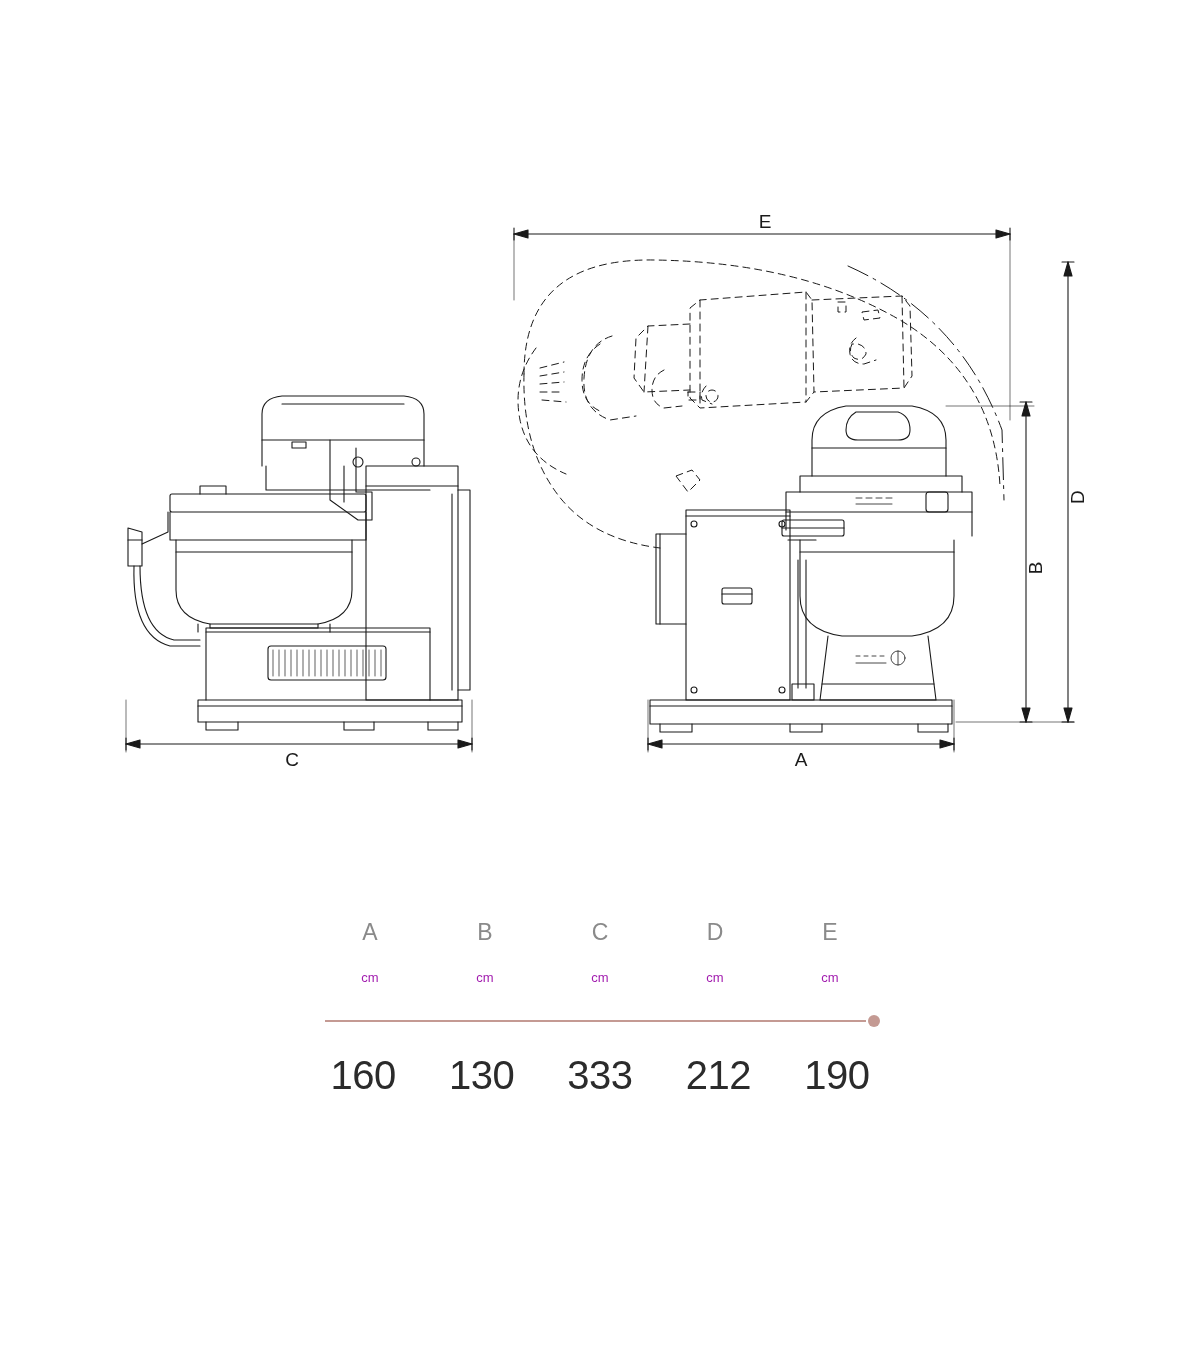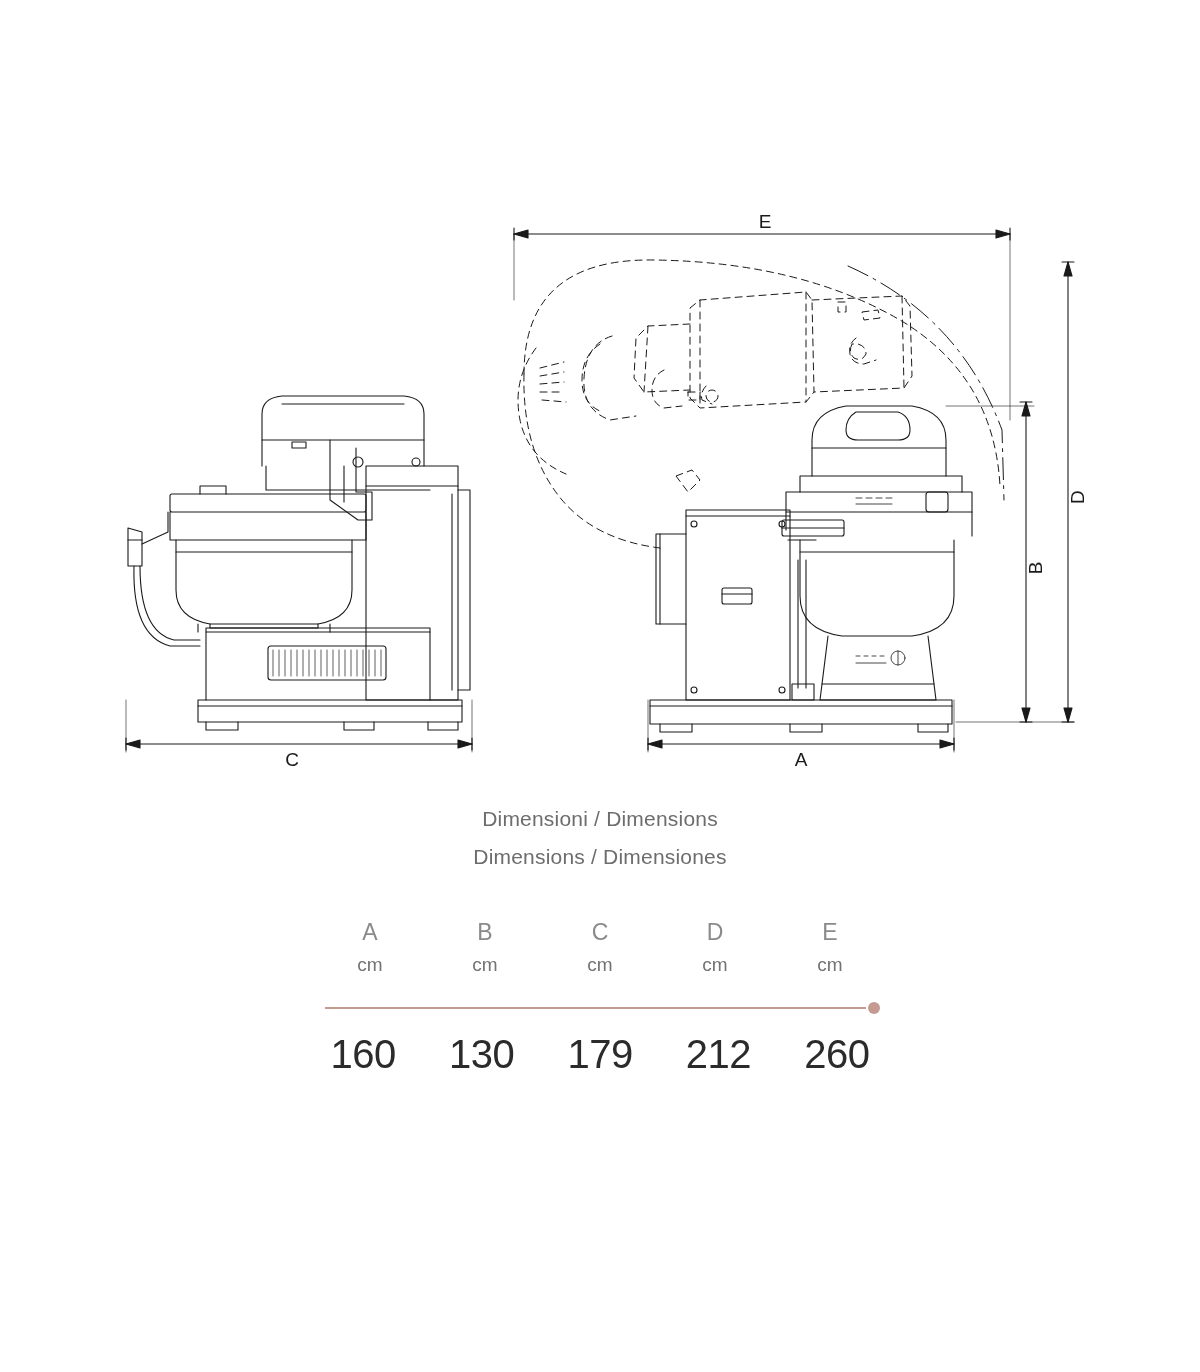--- a/index.html
+++ b/index.html
@@ -63,23 +63,24 @@
   .dim-col {
     width: 100px;
     text-align: center;
   }
   .dim-letter {
     font-size: 23px;
     color: #8a8a8a;
     line-height: 34px;
   }
   .dim-unit {
-    font-size: 19px;
-    color: #737373;
+    font-size: 13px;
+    color: #a21caf;
     line-height: 32px;
+    margin-top: 13px;
   }
   .dim-rule {
     position: relative;
     height: 14px;
     margin-top: 20px;
   }
   .dim-rule .line {
     position: absolute;
     left: 5px;
     right: 14px;
@@ -91,22 +92,22 @@
     position: absolute;
     right: 0;
     top: 1px;
     width: 12px;
     height: 12px;
     border-radius: 50%;
     background: #c49a93;
   }
   .dim-values {
     display: flex;
-    justify-content: flex-start;
-    margin-top: 17px;
+    justify-content: flex-end;
+    margin-top: 25px;
     gap: 32px;
   }
   .dim-value {
     width: 100px;
     text-align: center;
     font-size: 40px;
     color: #2b2b2b;
     letter-spacing: -0.5px;
   }
 </style>
@@ -300,24 +301,20 @@
       <g font-family="Liberation Sans, sans-serif" font-size="19" fill="#1a1a1a" text-anchor="middle">
         <text x="292" y="766">C</text>
         <text x="801" y="766">A</text>
         <text x="765" y="228">E</text>
         <text x="1084" y="497" transform="rotate(-90 1084 497)">D</text>
         <text x="1042" y="568" transform="rotate(-90 1042 568)">B</text>
       </g>
     </svg>
   </div>
 
-  <div class="caption">
-    <div>Dimensioni / Dimensions</div>
-    <div>Dimensions / Dimensiones</div>
-  </div>
 
   <div class="dim-table">
 
     <div class="dim-head">
       <div class="dim-col">
         <div class="dim-letter">A</div>
         <div class="dim-unit">cm</div>
       </div>
       <div class="dim-col">
         <div class="dim-letter">B</div>
@@ -338,19 +335,19 @@
     </div>
 
     <div class="dim-rule">
       <div class="line"></div>
       <div class="dot"></div>
     </div>
 
     <div class="dim-values">
       <div class="dim-value">160</div>
       <div class="dim-value">130</div>
-      <div class="dim-value">179</div>
+      <div class="dim-value">333</div>
       <div class="dim-value">212</div>
-      <div class="dim-value">260</div>
+      <div class="dim-value">190</div>
     </div>
   </div>
 
 </div>
 
 </body></html>

